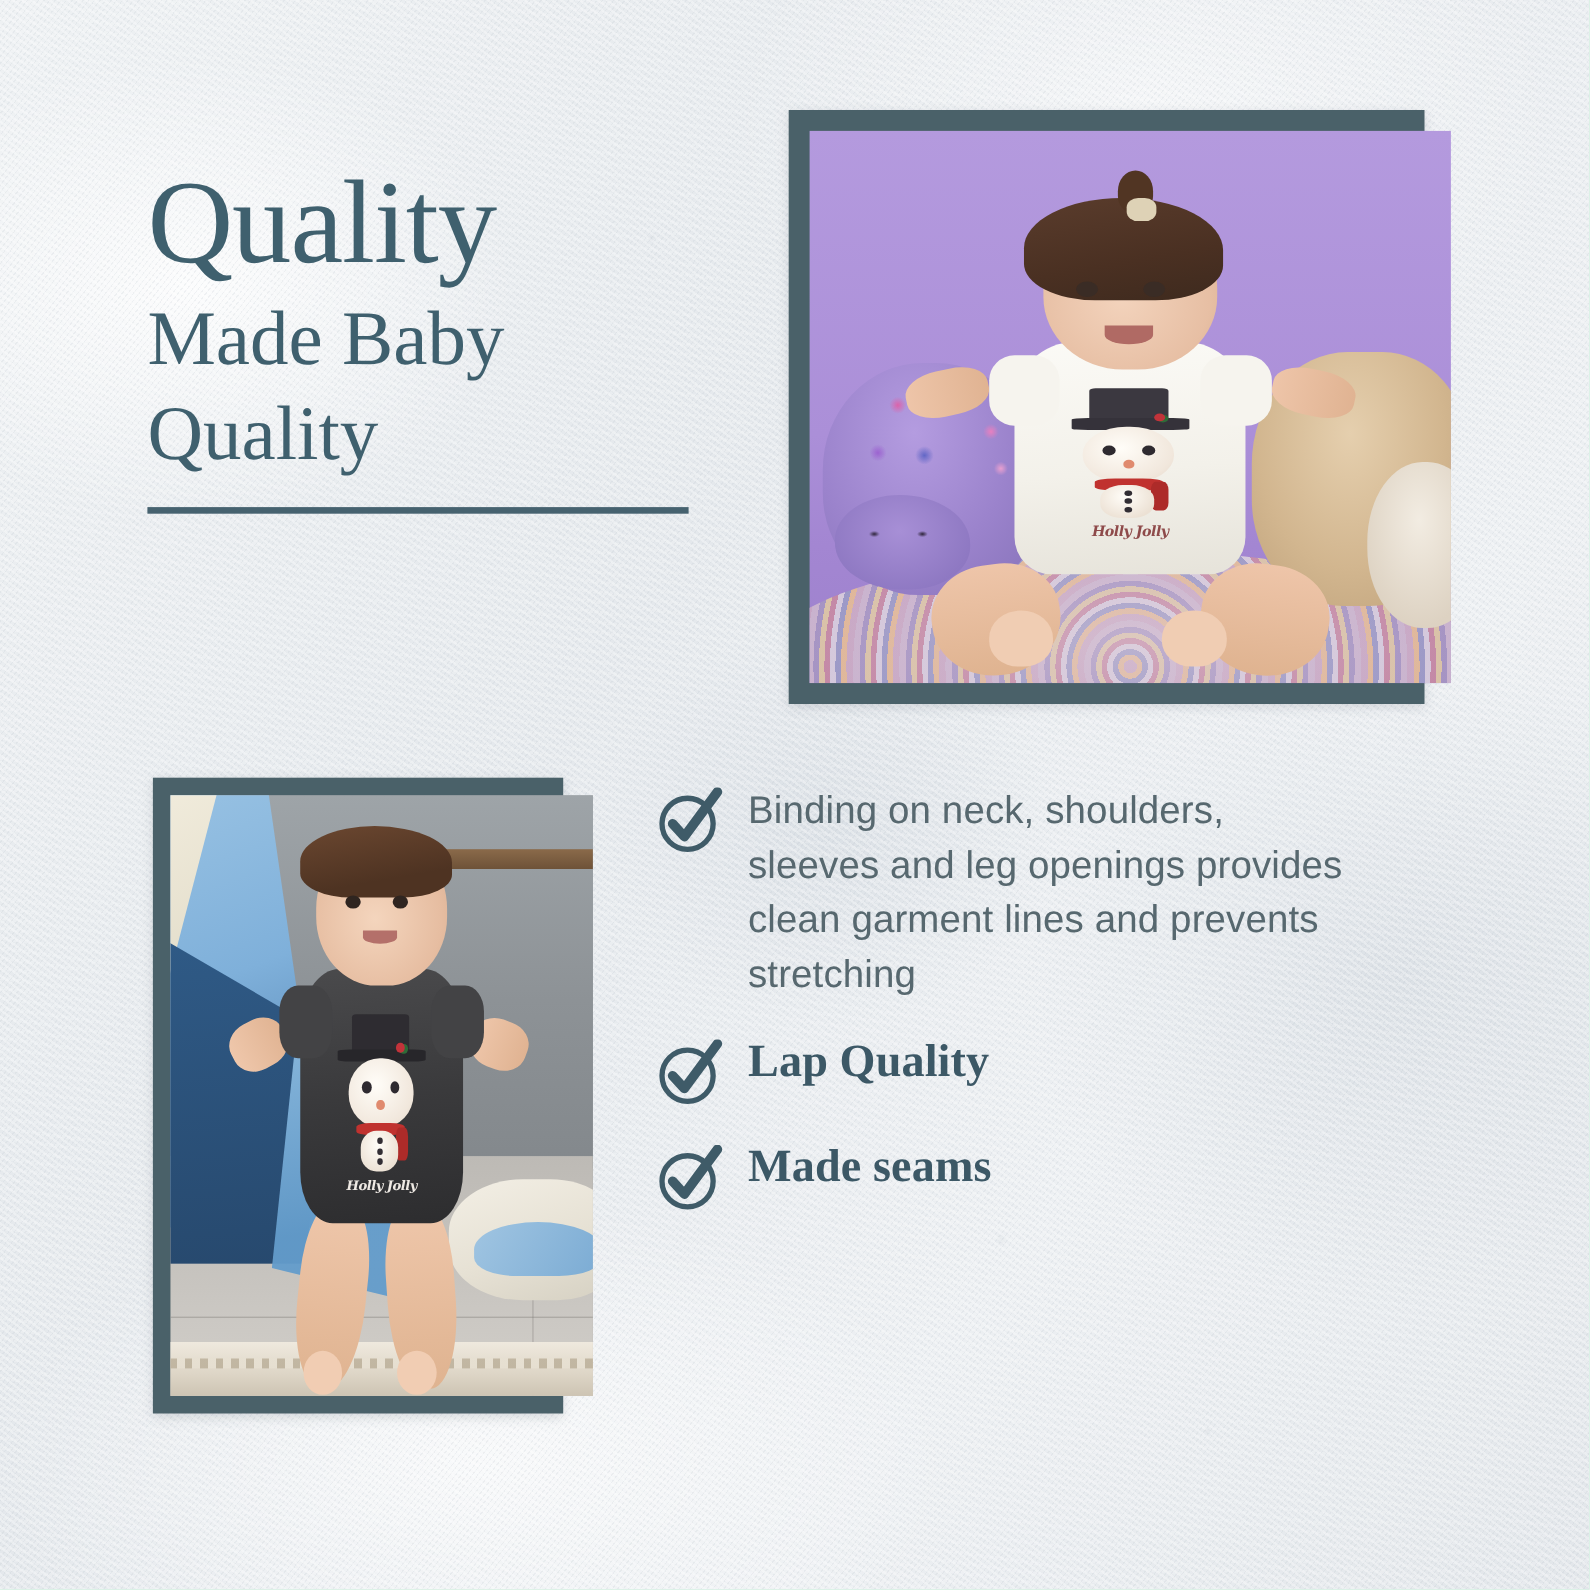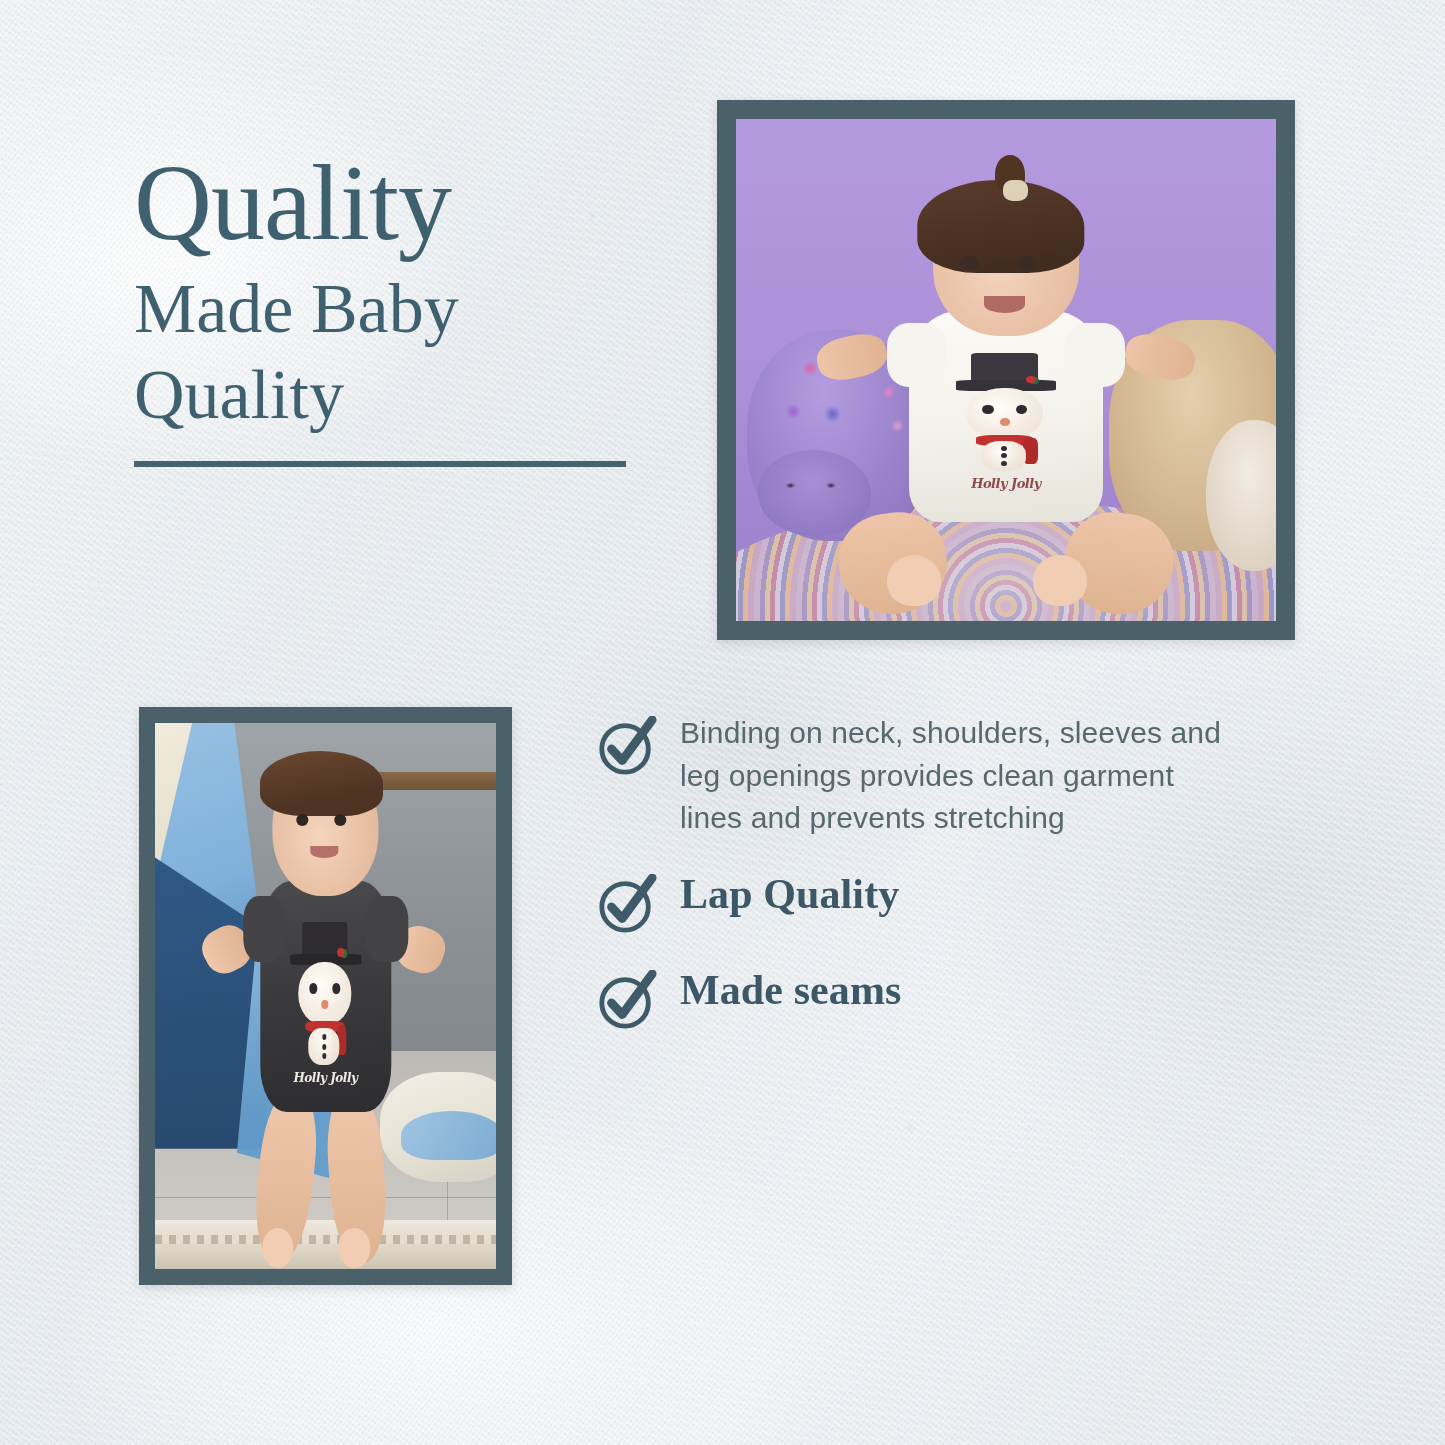--- a/index.html
+++ b/index.html
@@ -108,20 +108,21 @@
     width: 373px;
     height: 578px;
     padding: 16px;
     box-sizing: border-box;
   }
   .photo-inner {
     position: relative;
     width: 100%;
     height: 100%;
     overflow: hidden;
+    padding-left: 43px;
   }
 
   
   #photo-top-scene { background: linear-gradient(180deg, #b49ade 0%, #ab8fd8 55%, #a386d2 75%, #9d81cc 100%); }
   #top-rug {
     position: absolute;
     left: -8%;
     bottom: -18%;
     width: 116%;
     height: 42%;
@@ -415,21 +416,21 @@
     font-family: "Liberation Serif", "DejaVu Serif", serif;
     font-weight: 700;
     font-size: 42px;
     line-height: 1.16;
     color: #3c5866;
     margin: 0 0 8px 0;
     letter-spacing: 0.1px;
   }
   .feature-desc {
     font-family: "Liberation Sans", sans-serif;
-    font-size: 30px;
+    font-size: 35px;
     line-height: 1.42;
     color: #57686f;
     margin: 0;
     letter-spacing: 0.1px;
   }
   #feature-0 .feature-title { max-width: 560px; }
   #feature-0 .feature-desc { max-width: 560px; }
   #feature-2 .feature-desc { max-width: 545px; }
 </style>
 </head>

